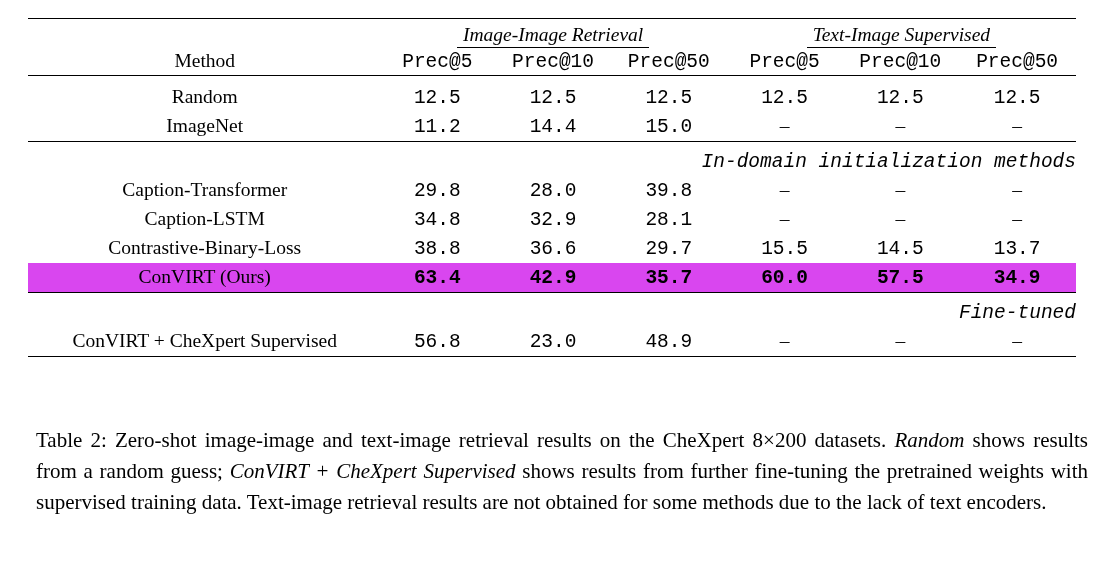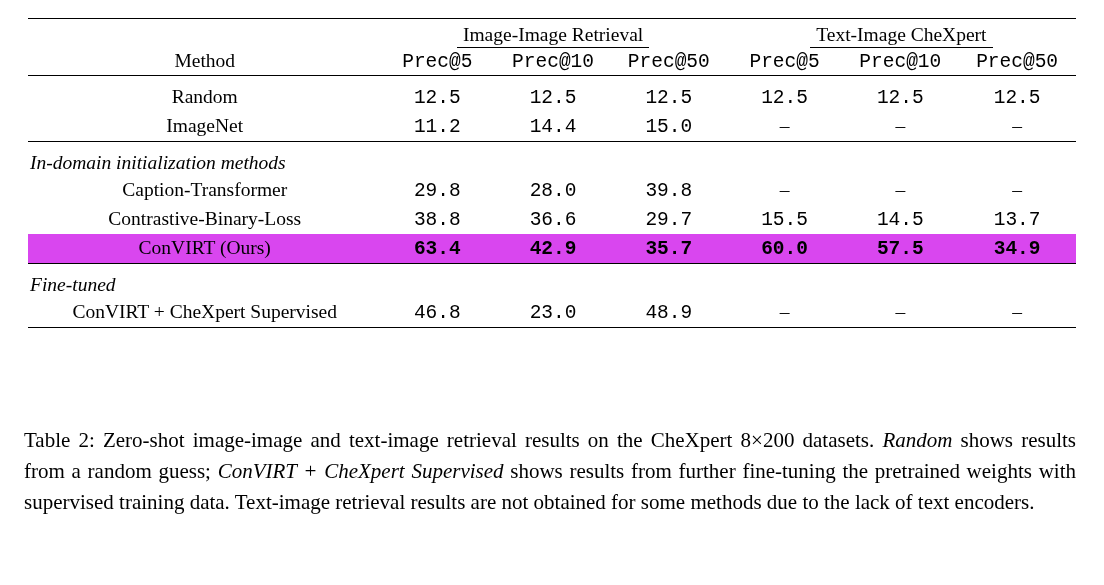--- a/index.html
+++ b/index.html
@@ -77,39 +77,41 @@
     line-height: 27px;
   }
   tr.head-row td {
     height: 26px;
     line-height: 26px;
   }
   tr.grouphead-row td {
     height: 29px;
     line-height: 26px;
     vertical-align: bottom;
+    font-style: italic;
   }
   .section-label {
     font-style: italic;
-    text-align: left;
+    text-align: right;
     padding-left: 2px !important;
     white-space: nowrap;
+    font-family: Liberation Mono, monospace;
   }
   tr.highlight td {
     background: #d946ef;
   }
   tr.highlight td.num-col {
     font-weight: bold;
   }
   .dash {
     font-family: "Liberation Serif", serif;
   }
   .caption {
     position: absolute;
-    left: 24px;
+    left: 36px;
     top: 425px;
     width: 1052px;
     font-size: 21px;
     line-height: 31px;
     text-align: justify;
     text-justify: inter-word;
     font-family: "Liberation Serif", serif;
   }
   .caption .ital {
     font-style: italic;
@@ -128,21 +130,21 @@
         <col style="width:116px">
         <col style="width:116px">
         <col style="width:116px">
         <col style="width:116px">
         <col style="width:118px">
       </colgroup>
       <tbody>
         <tr class="rule-top grouphead-row">
           <td class="method-col"></td>
           <td class="grouphead" colspan="3"><span class="gh-inner">Image-Image Retrieval</span></td>
-          <td class="grouphead" colspan="3"><span class="gh-inner">Text-Image CheXpert</span></td>
+          <td class="grouphead" colspan="3"><span class="gh-inner">Text-Image Supervised</span></td>
         </tr>
         <tr class="head-row">
           <td class="method-col">Method</td>
           <td class="num-col">Prec@5</td>
           <td class="num-col">Prec@10</td>
           <td class="num-col">Prec@50</td>
           <td class="num-col">Prec@5</td>
           <td class="num-col">Prec@10</td>
           <td class="num-col">Prec@50</td>
         </tr>
@@ -178,20 +180,29 @@
         <tr class="data-row">
           <td class="method-col">Caption-Transformer</td>
           <td class="num-col">29.8</td>
           <td class="num-col">28.0</td>
           <td class="num-col">39.8</td>
           <td class="num-col dash">–</td>
           <td class="num-col dash">–</td>
           <td class="num-col dash">–</td>
         </tr>
         <tr class="data-row">
+          <td class="method-col">Caption-LSTM</td>
+          <td class="num-col">34.8</td>
+          <td class="num-col">32.9</td>
+          <td class="num-col">28.1</td>
+          <td class="num-col dash">–</td>
+          <td class="num-col dash">–</td>
+          <td class="num-col dash">–</td>
+        </tr>
+        <tr class="data-row">
           <td class="method-col">Contrastive-Binary-Loss</td>
           <td class="num-col">38.8</td>
           <td class="num-col">36.6</td>
           <td class="num-col">29.7</td>
           <td class="num-col">15.5</td>
           <td class="num-col">14.5</td>
           <td class="num-col">13.7</td>
         </tr>
         <tr class="data-row highlight">
           <td class="method-col">ConVIRT (Ours)</td>
@@ -204,21 +215,21 @@
         </tr>
 
         <tr class="rule-mid spacer-row">
           <td colspan="7"></td>
         </tr>
         <tr class="data-row">
           <td class="section-label" colspan="7">Fine-tuned</td>
         </tr>
         <tr class="data-row">
           <td class="method-col">ConVIRT + CheXpert Supervised</td>
-          <td class="num-col">46.8</td>
+          <td class="num-col">56.8</td>
           <td class="num-col">23.0</td>
           <td class="num-col">48.9</td>
           <td class="num-col dash">–</td>
           <td class="num-col dash">–</td>
           <td class="num-col dash">–</td>
         </tr>
         <tr class="rule-bottom spacer-row">
           <td colspan="7"></td>
         </tr>
       </tbody>

